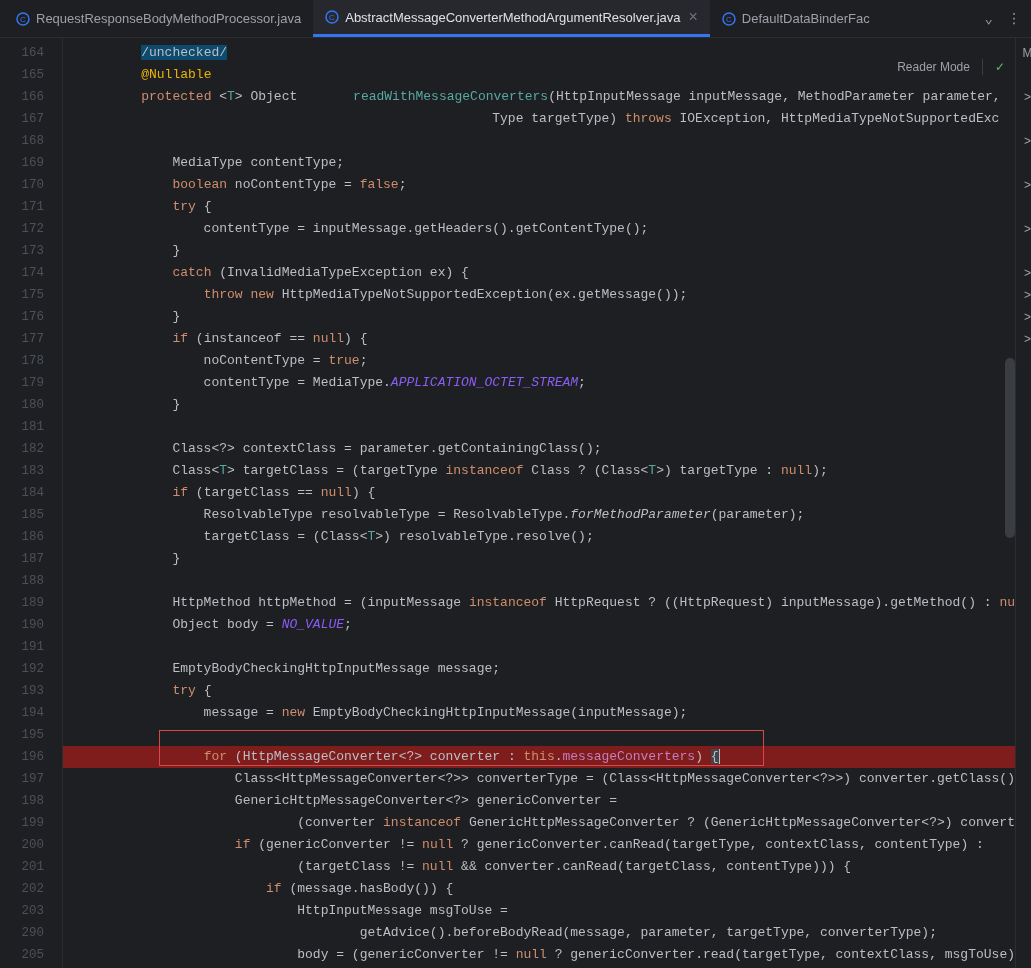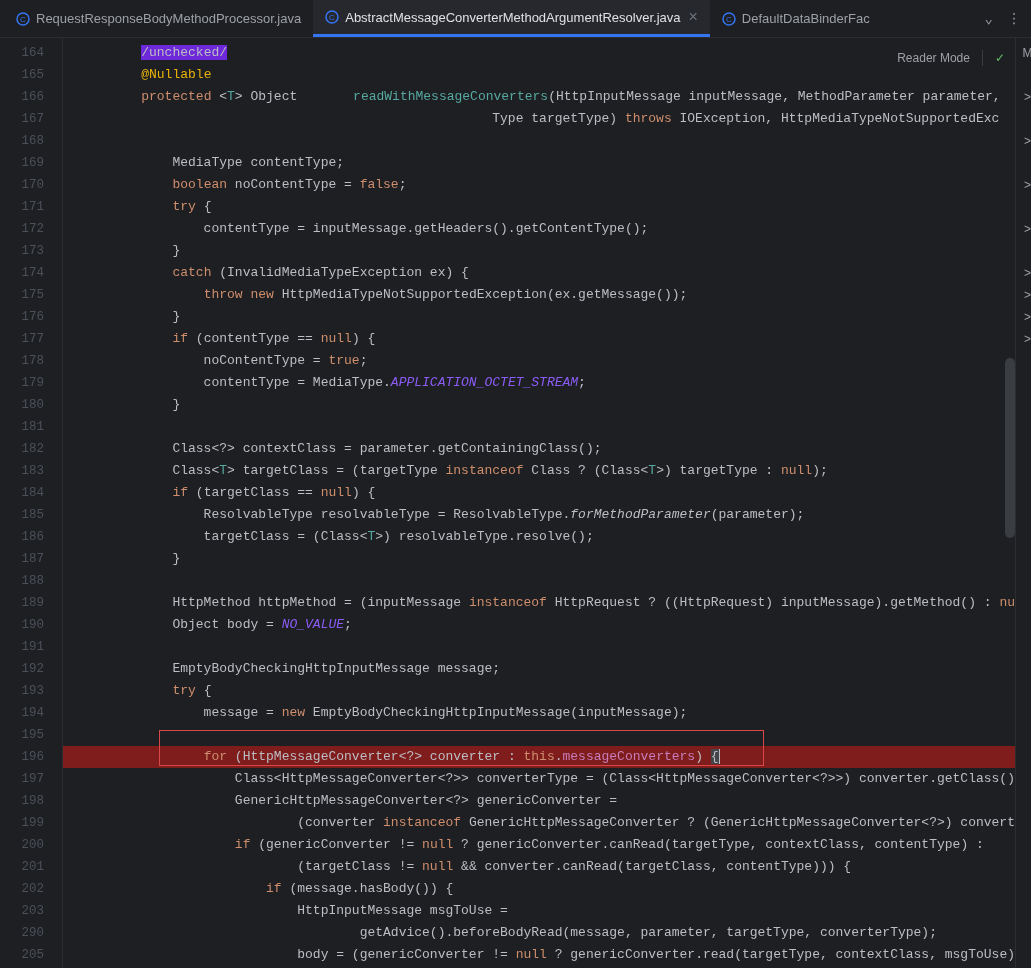--- a/index.html
+++ b/index.html
@@ -86,21 +86,21 @@
   font-size: 13px;
 }
 .code-line.current { background: #7f1d1d; }
 .highlight-box {
   position: absolute;
   border: 1.5px solid #d94848;
   pointer-events: none;
 }
 .reader-bar {
   position: absolute;
-  top: 12px;
+  top: 21px;
   right: 10px;
   display: flex;
   align-items: center;
   gap: 12px;
   font-family: -apple-system, BlinkMacSystemFont, 'Segoe UI', sans-serif;
   font-size: 12px;
   color: #9da0a8;
   z-index: 5;
 }
 .check-icon { color: #5fb865; }
@@ -119,21 +119,21 @@
 .scrollbar-track {
   position: absolute;
   right: 0;
   top: 320px;
   width: 10px;
   height: 180px;
   background: #3a3d42;
   border-radius: 5px;
 }
 
-.c-tag { background: #6d28d9; color: #bcbec4; text-align: center; }
+.c-tag { background: #0c4a6e; color: #bcbec4; text-align: center; }
 .c-kw { color: #cf8e6d; }
 .c-ann { color: #eab308; }
 .c-gen { color: #56a8a0; }
 .c-fn { color: #56a8a0; margin-left: 48px; }
 .c-fni { color: #bcbec4; font-style: italic; }
 .c-sfld { color: #8b5cf6; font-style: italic; }
 .c-fld { color: #c77dbb; }
 .c-caret { border-left: 1px solid #bcbec4; }
 .c-bracket { background: #43454a; }
 </style>
@@ -228,21 +228,21 @@
       <div class="code-line"><span>                                                      Type targetType) </span><span class="c-kw">throws</span><span> IOException, HttpMediaTypeNotSupportedExc</span></div>
       <div class="code-line"><span></span></div>
       <div class="code-line"><span>             MediaType contentType;</span></div>
       <div class="code-line"><span>             </span><span class="c-kw">boolean</span><span> noContentType = </span><span class="c-kw">false</span><span>;</span></div>
       <div class="code-line"><span>             </span><span class="c-kw">try</span><span> {</span></div>
       <div class="code-line"><span>                 contentType = inputMessage.getHeaders().getContentType();</span></div>
       <div class="code-line"><span>             }</span></div>
       <div class="code-line"><span>             </span><span class="c-kw">catch</span><span> (InvalidMediaTypeException ex) {</span></div>
       <div class="code-line"><span>                 </span><span class="c-kw">throw</span><span> </span><span class="c-kw">new</span><span> HttpMediaTypeNotSupportedException(ex.getMessage());</span></div>
       <div class="code-line"><span>             }</span></div>
-      <div class="code-line"><span>             </span><span class="c-kw">if</span><span> (contentType == </span><span class="c-kw">null</span><span>) {</span></div>
+      <div class="code-line"><span>             </span><span class="c-kw">if</span><span> (instanceof == </span><span class="c-kw">null</span><span>) {</span></div>
       <div class="code-line"><span>                 noContentType = </span><span class="c-kw">true</span><span>;</span></div>
       <div class="code-line"><span>                 contentType = MediaType.</span><span class="c-sfld">APPLICATION_OCTET_STREAM</span><span>;</span></div>
       <div class="code-line"><span>             }</span></div>
       <div class="code-line"><span></span></div>
       <div class="code-line"><span>             Class&lt;?&gt; contextClass = parameter.getContainingClass();</span></div>
       <div class="code-line"><span>             Class&lt;</span><span class="c-gen">T</span><span>&gt; targetClass = (targetType </span><span class="c-kw">instanceof</span><span> Class ? (Class&lt;</span><span class="c-gen">T</span><span>&gt;) targetType : </span><span class="c-kw">null</span><span>);</span></div>
       <div class="code-line"><span>             </span><span class="c-kw">if</span><span> (targetClass == </span><span class="c-kw">null</span><span>) {</span></div>
       <div class="code-line"><span>                 ResolvableType resolvableType = ResolvableType.</span><span class="c-fni">forMethodParameter</span><span>(parameter);</span></div>
       <div class="code-line"><span>                 targetClass = (Class&lt;</span><span class="c-gen">T</span><span>&gt;) resolvableType.resolve();</span></div>
       <div class="code-line"><span>             }</span></div>

